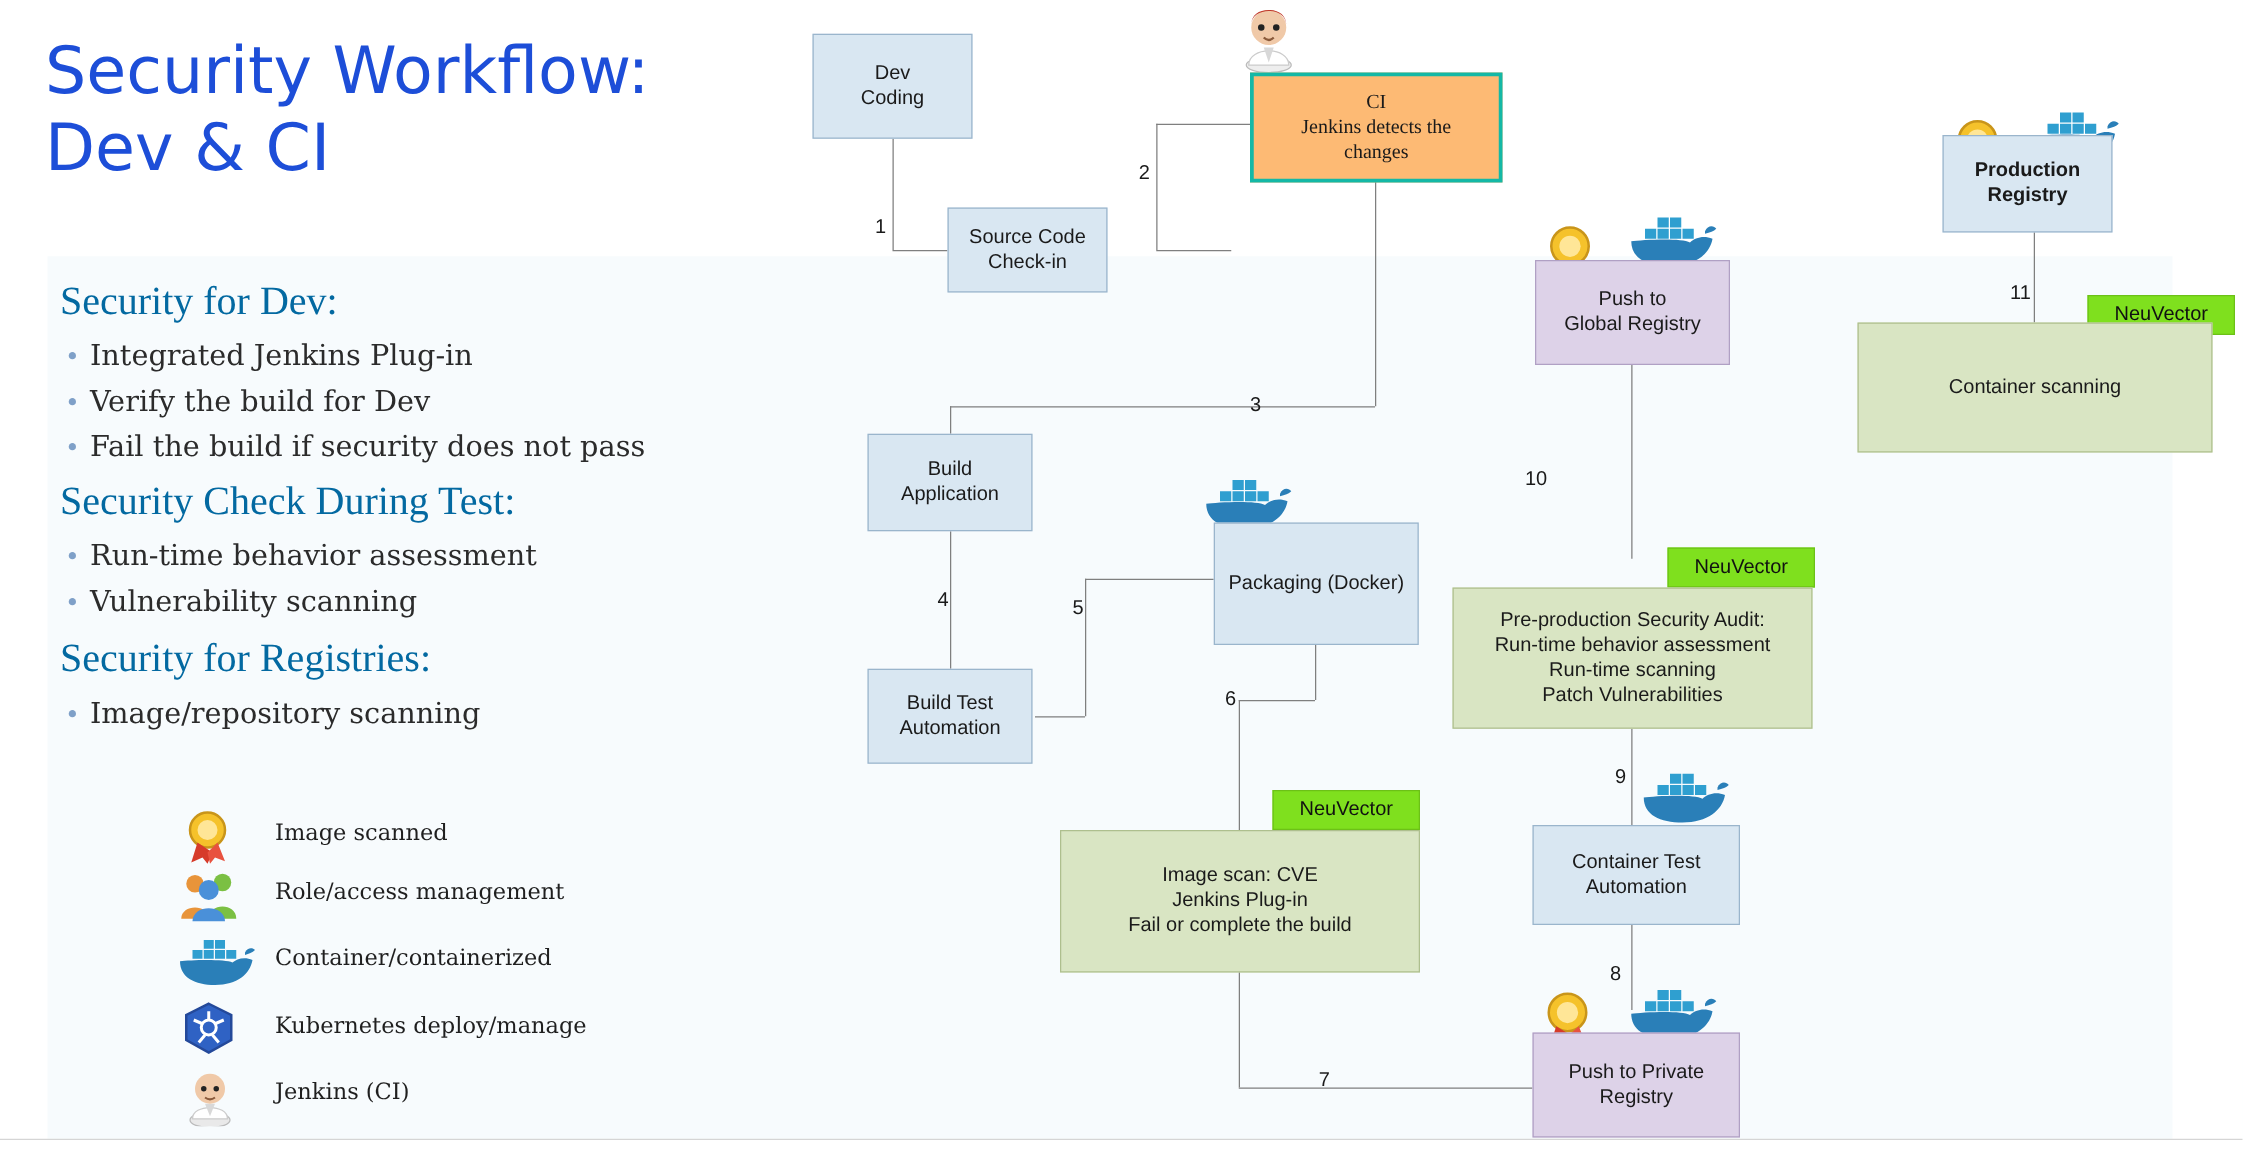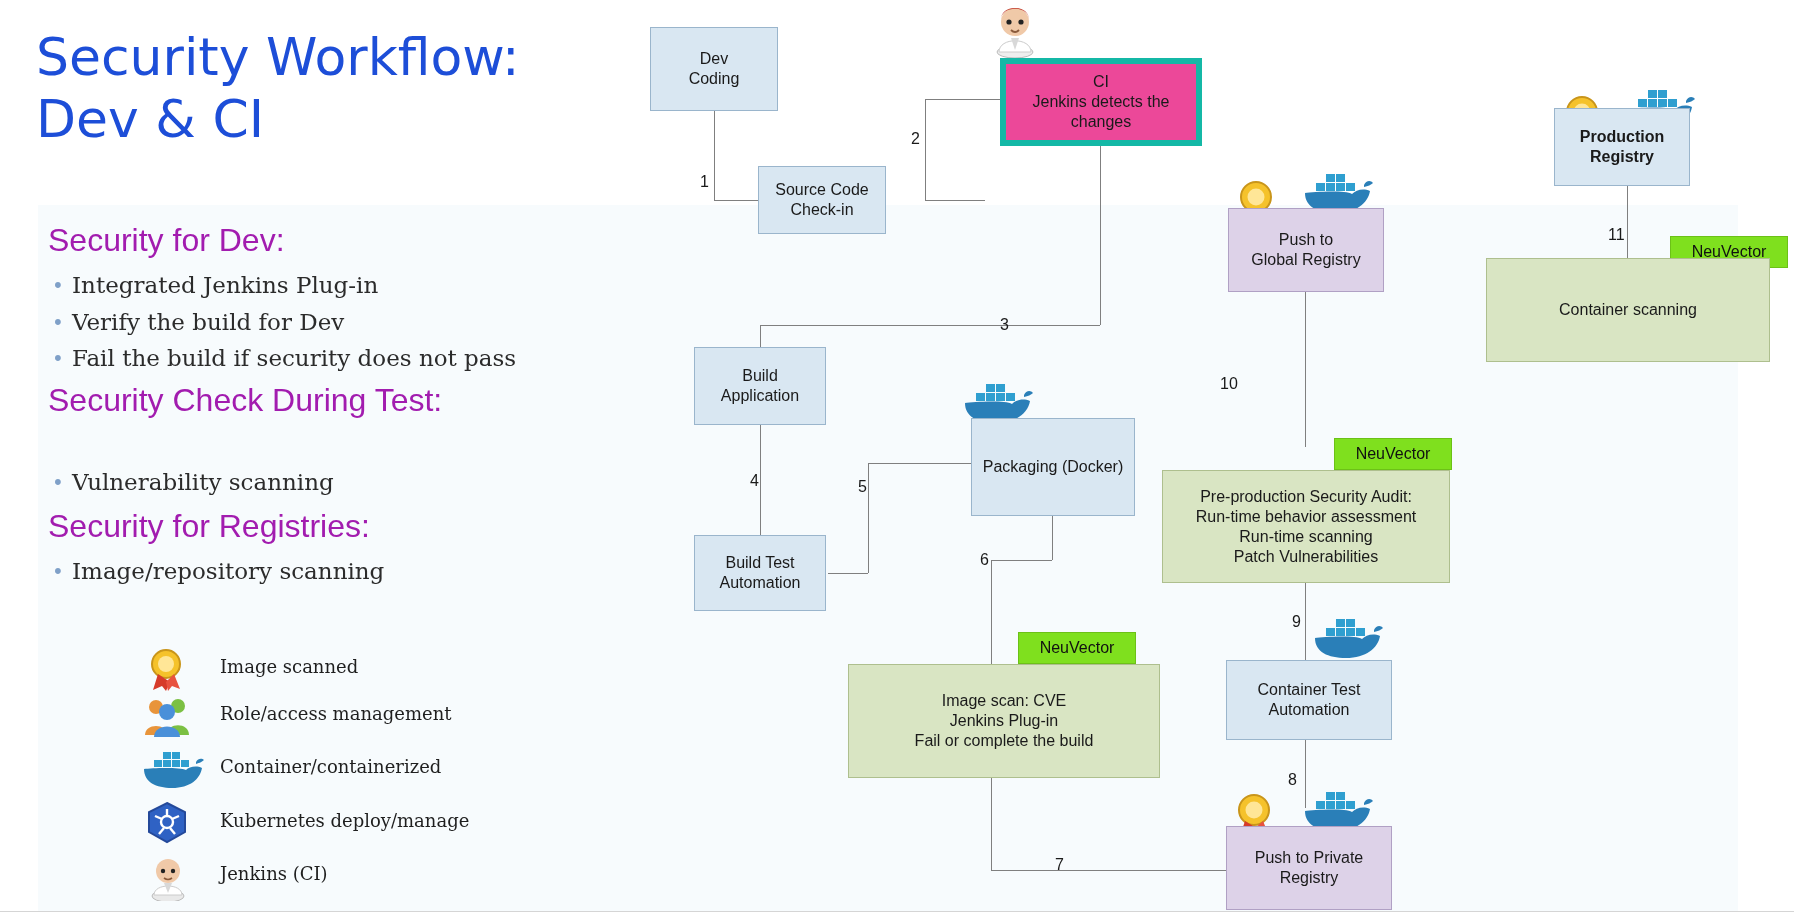--- a/index.html
+++ b/index.html
@@ -39,23 +39,23 @@
     font-family: "DejaVu Sans", sans-serif;
     font-size: 52px;
     line-height: 1.2;
     color: #1d4ed8;
     font-weight: normal;
     letter-spacing: 0px;
   }
   .section-head {
     position: absolute;
     left: 48px;
-    font-family: Liberation Sans, sans-serif;
+    font-family: Liberation Serif, serif;
     font-size: 32px;
-    color: #a21caf;
+    color: #0369a1;
     font-weight: normal;
   }
   .bullet {
     position: absolute;
     left: 52px;
     font-family: "DejaVu Serif", serif;
     font-size: 23px;
     color: #2b2b2b;
     white-space: nowrap;
   }
@@ -100,22 +100,23 @@
     font-size: 16px;
     color: #1a1a1a;
     line-height: 1.25;
     padding: 4px 6px;
   }
   .node.blue {
     background: #d9e7f2;
     border: 1px solid #9ab5cc;
   }
   .node.cyan {
-    background: #ec4899;
-    border: 6px solid #14b8a6;
+    background: #fdba74;
+    border: 3px solid #14b8a6;
+    font-family: Liberation Serif, serif;
   }
   .node.purple {
     background: #ddd2e8;
     border: 1px solid #b0a0c4;
   }
   .node.green {
     background: #d9e5c3;
     border: 1px solid #aebf8e;
   }
   .nv-tag {
@@ -165,20 +166,21 @@
 
   <div class="title" style="white-space:pre-line;">Security Workflow:
 Dev &amp; CI</div>
 
   <div class="section-head" style="top:222px;">Security for Dev:</div>
   <div class="bullet" style="top:272px;"><span class="dot">•</span><span>Integrated Jenkins Plug-in</span></div>
   <div class="bullet" style="top:309px;"><span class="dot">•</span><span>Verify the build for Dev</span></div>
   <div class="bullet" style="top:345px;"><span class="dot">•</span><span>Fail the build if security does not pass</span></div>
 
   <div class="section-head" style="top:382px;">Security Check During Test:</div>
+  <div class="bullet" style="top:432px;"><span class="dot">•</span><span>Run-time behavior assessment</span></div>
   <div class="bullet" style="top:469px;"><span class="dot">•</span><span>Vulnerability scanning</span></div>
 
   <div class="section-head" style="top:508px;">Security for Registries:</div>
   <div class="bullet" style="top:558px;"><span class="dot">•</span><span>Image/repository scanning</span></div>
 
   <div class="legend-item" style="top:646px;">
     <div class="legend-ico">
       <svg width="62" height="46" viewBox="0 0 62 46">
         <circle cx="26" cy="18" r="14" fill="#f5c22b" stroke="#c9951a" stroke-width="2"></circle>
         <circle cx="26" cy="18" r="8" fill="#ffe697"></circle>
@@ -323,21 +325,21 @@
         <rect x="36" y="6" width="9" height="8"></rect>
           <rect x="46" y="15" width="9" height="8"></rect>
       </g>
       <path d="M5 25 C5 39 18 45 36 45 C56 45 68 35 70 23 C63 20 56 22 52 26 C45 22 13 24 5 25 Z" fill="#2a7fb8"></path>
       <path d="M64 17 C66 12 71 12 73 15 C71 17 68 18 64 19 Z" fill="#2a7fb8"></path>
     </svg>
   </div>
   <div class="node blue" style="left:971px; top:418px; width:164px; height:98px;">Packaging (Docker)</div>
 
   <div class="nv-tag" style="left:1018px; top:632px; width:118px; height:32px;">NeuVector</div>
-  <div class="node green" style="left:848px; top:664px; width:312px; height:114px; white-space:pre-line;">Image scan: CVE
+  <div class="node green" style="left:848px; top:664px; width:288px; height:114px; white-space:pre-line;">Image scan: CVE
 Jenkins Plug-in
 Fail or complete the build</div>
 
   <div class="ico" style="left:1228px; top:791px; width:56px; height:50px;">
     <svg width="56" height="50" viewBox="0 0 56 50">
       <circle cx="26" cy="19" r="15" fill="#f5c22b" stroke="#c9951a" stroke-width="2"></circle>
       <circle cx="26" cy="19" r="8.5" fill="#ffe697"></circle>
       <path d="M17 30 L11 48 L21 44 L26 49 L30 38 Z" fill="#d63b2a"></path>
       <path d="M35 30 L42 47 L33 44 L28 49 L26 38 Z" fill="#e8523f"></path>
     </svg>

